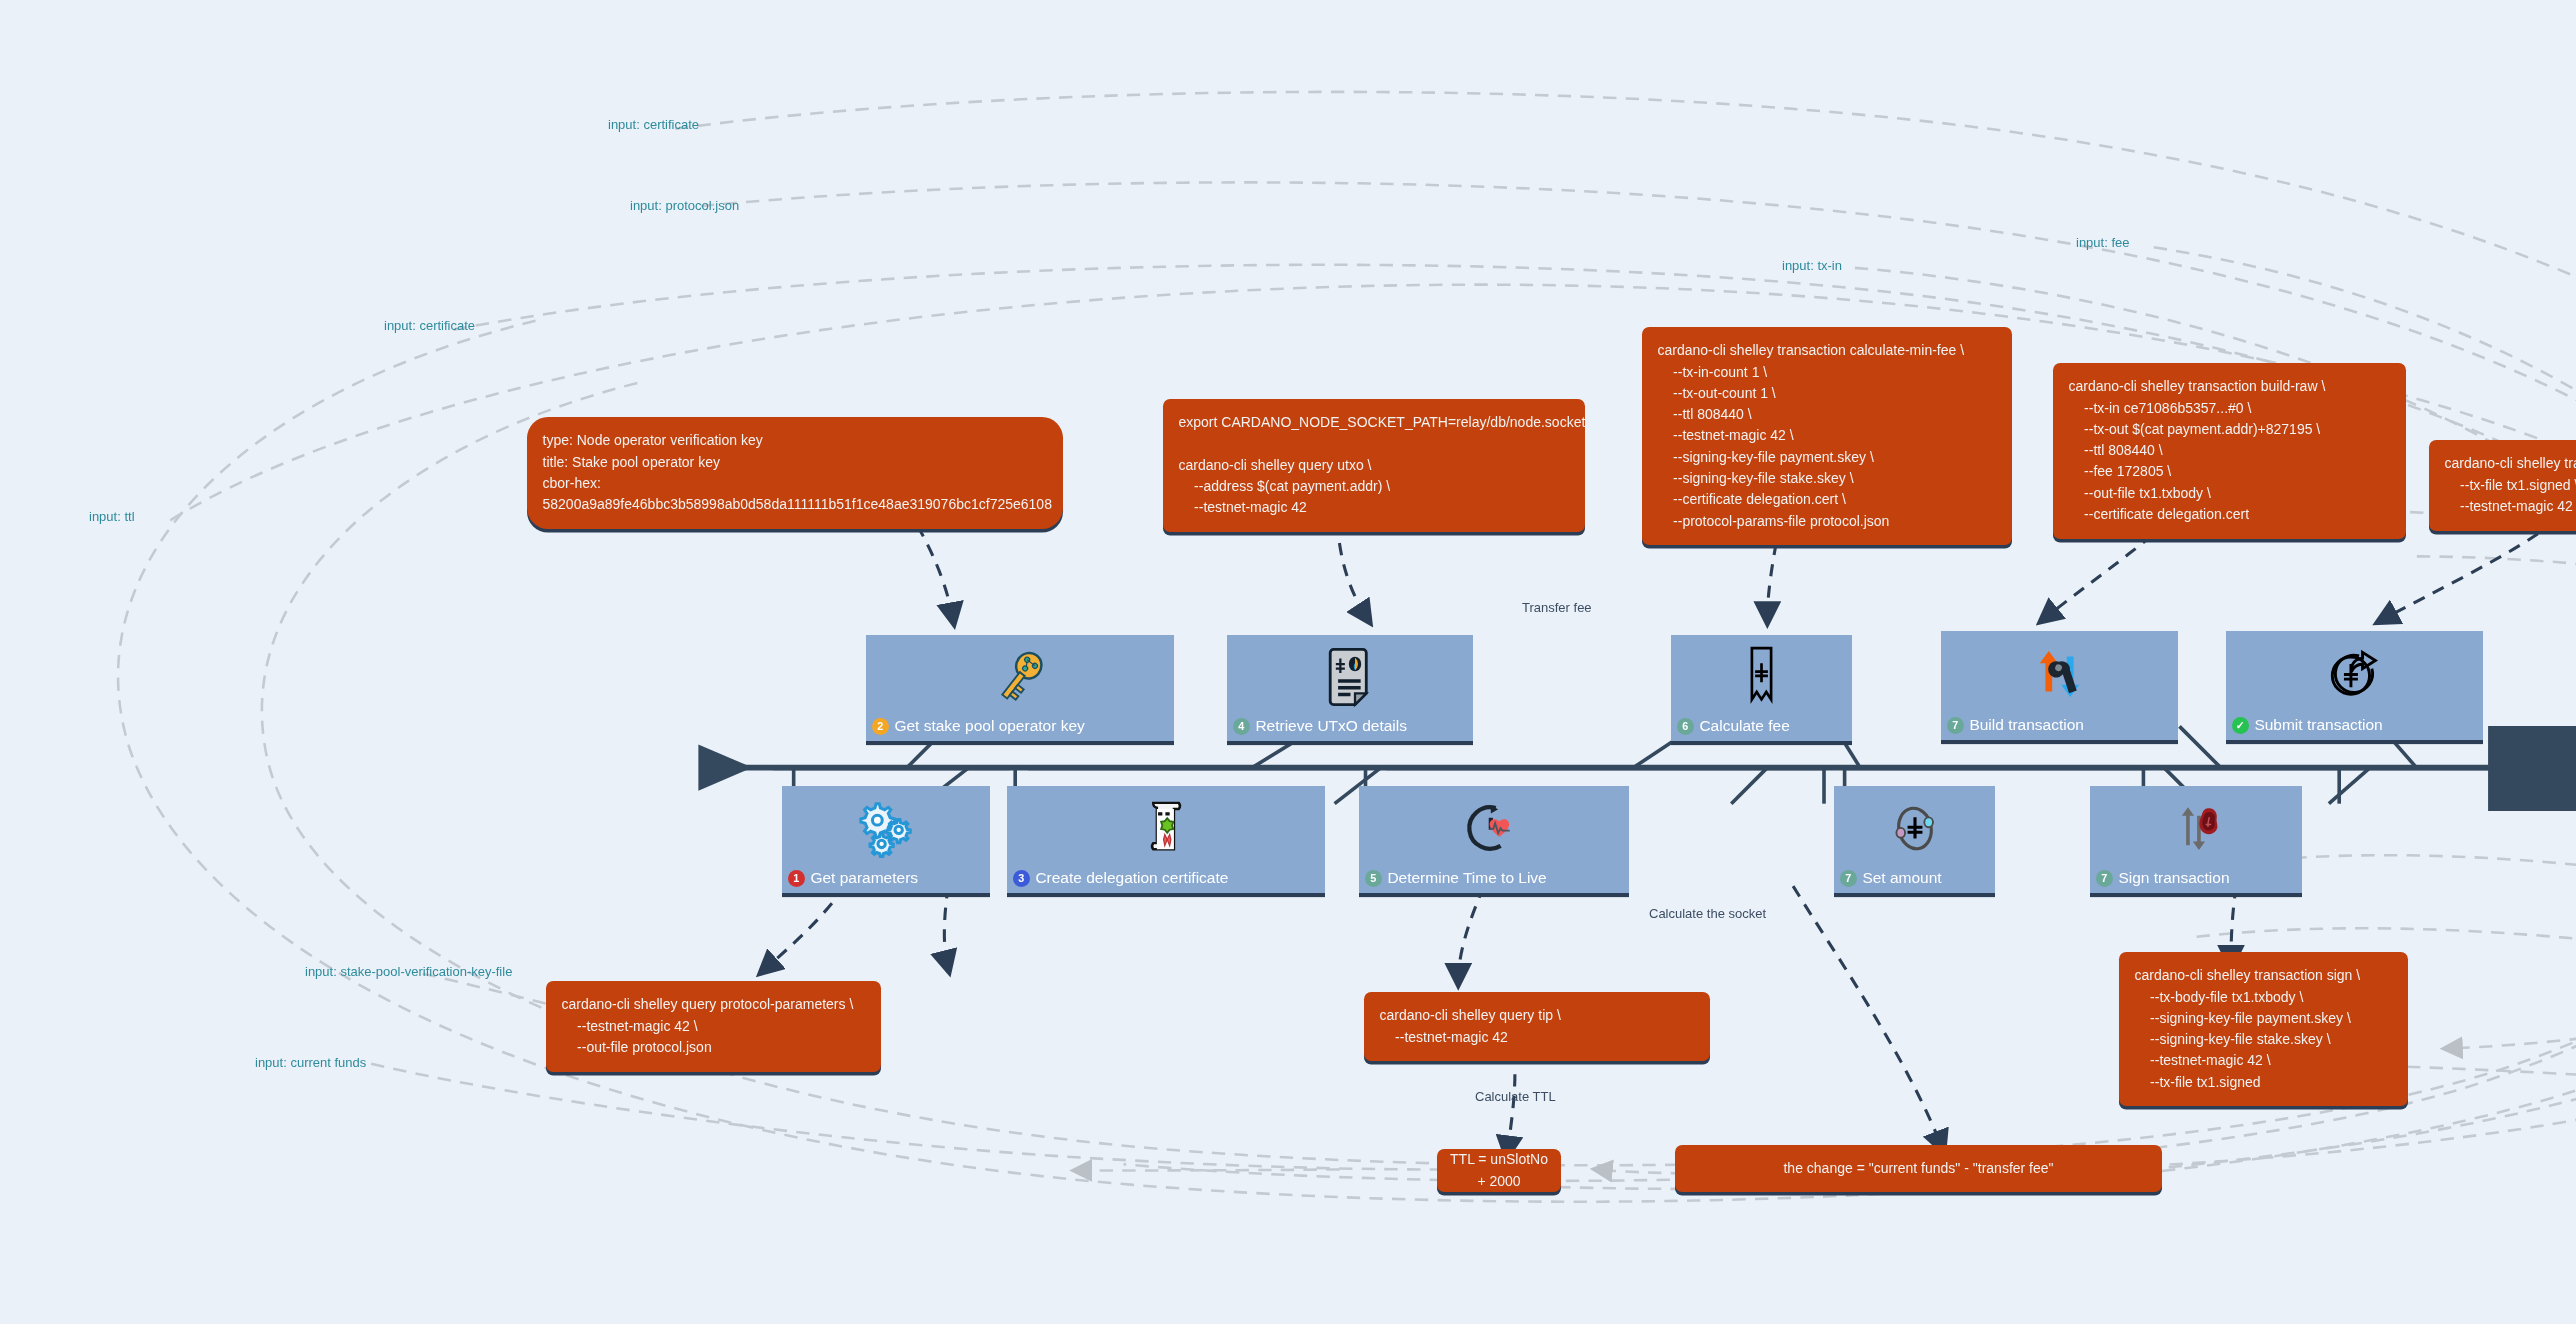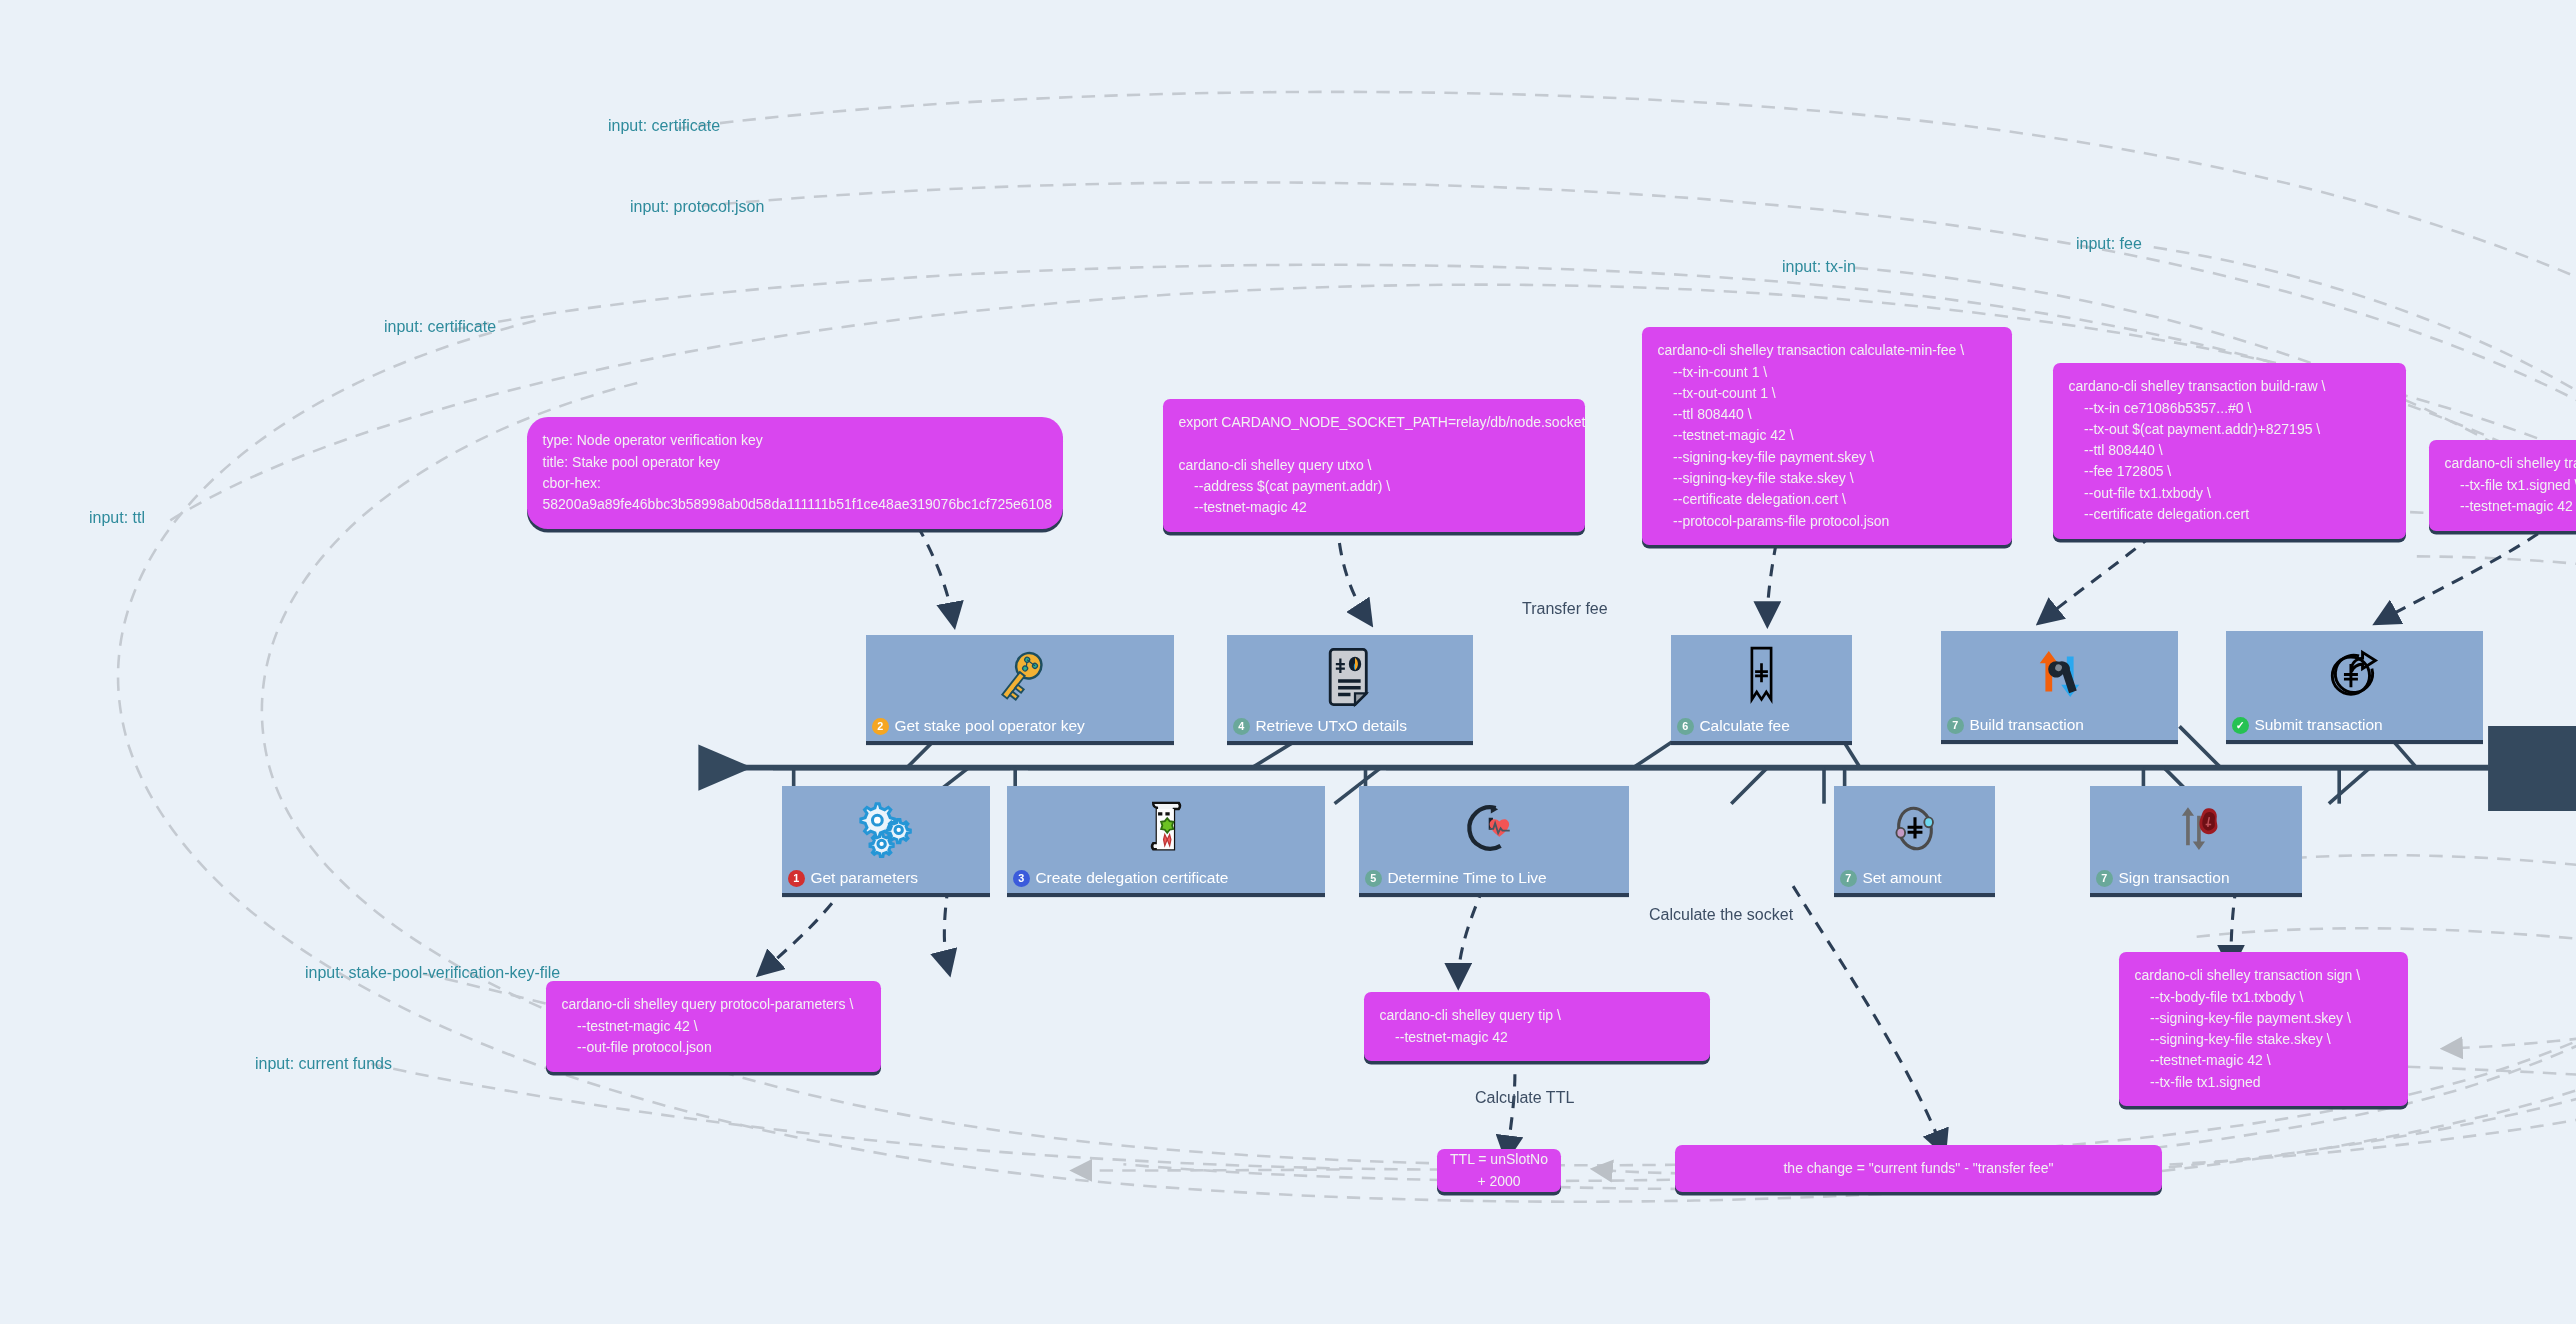--- a/index.html
+++ b/index.html
@@ -18,21 +18,21 @@
     position: absolute;
     left: 0; top: 0;
     width: 3206px;
     height: 1324px;
     pointer-events: none;
   }
 
   
   .codebox {
     position: absolute;
-    background: #d946ef;
+    background: #c2410c;
     color: #f2f2f2;
     border-radius: 7.2px;
     box-shadow: 0 3.6px 0 0 #2c3e55;
     padding: 13.4px 15.5px;
     font-family: "Liberation Sans", sans-serif;
     font-size: 14px;
     line-height: 1.52;
     white-space: pre;
     box-sizing: border-box;
     z-index: 6;
@@ -94,21 +94,21 @@
     color: #ffffff;
     font-style: italic;
     font-size: 16px;
     white-space: nowrap;
     padding-left: 15.5px;
   }
 
   
   .lbl {
     position: absolute;
-    font-size: 16px;
+    font-size: 13px;
     white-space: nowrap;
     z-index: 7;
   }
   .lbl.teal  { color: #2e8b9c; }
   .lbl.dark  { color: #3c4d63; }
 </style>
 </head>
 <body>
 
 <div id="stage">

